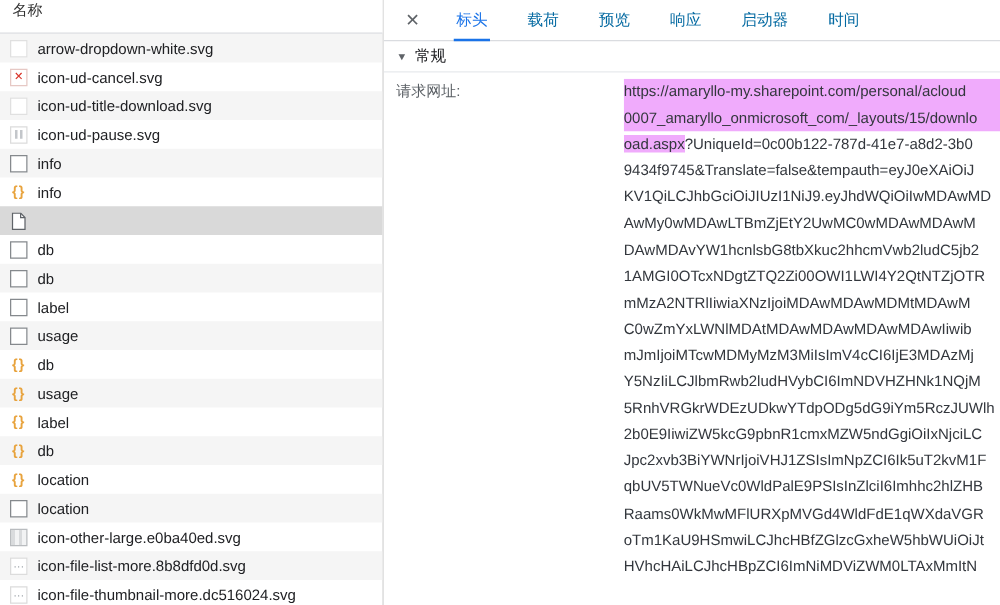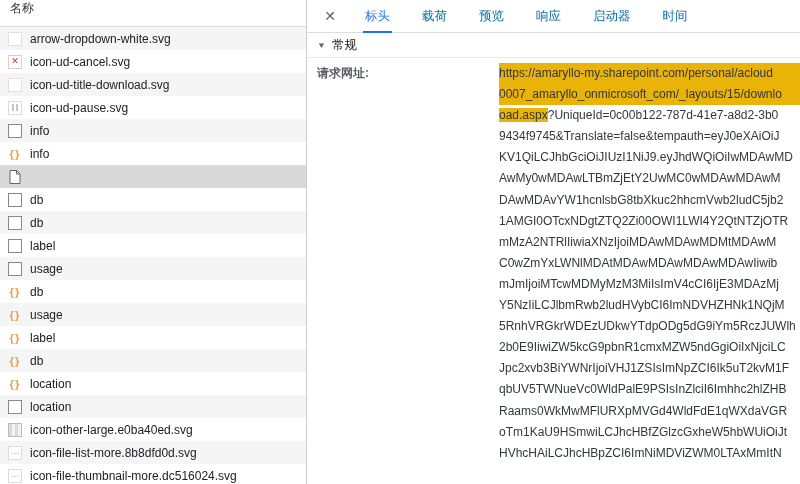--- a/index.html
+++ b/index.html
@@ -48,25 +48,25 @@
   .tab.active { color:#1a73e8; }
   .tab.active span { border-bottom-color:#1a73e8; }
 
   .section-header { height:25px; flex:none; display:flex; align-items:center;
                     padding-left:10px; border-bottom:1px solid #e8eaed;
                     font-size:12.5px; color:#202124; }
   .tri { font-size:9px; color:#5f6368; margin-right:6px; transform:scaleY(.9); }
 
   .headers-body { flex:1; display:flex; padding-top:5px; overflow:hidden; }
   .hdr-label { width:192px; flex:none; padding-left:10px; font-size:12px;
-               color:#5a5f64; line-height:21.1px;font-weight:bold; }
+               color:#5a5f64; line-height:21.1px; }
   .url-value { flex:1; overflow:hidden; }
   .url-line { font-size:12px; line-height:21.1px; color:#33373d;
               white-space:pre; overflow:hidden; }
-  .url-line .sel, .url-line.sel { background:#eab308; }
+  .url-line .sel, .url-line.sel { background:#f0abfc; }
 </style>
 </head>
 <body>
 
 <div class="app">
 
   <div class="left-panel">
     <div class="list-header">
       <span>名称</span>
     </div>

